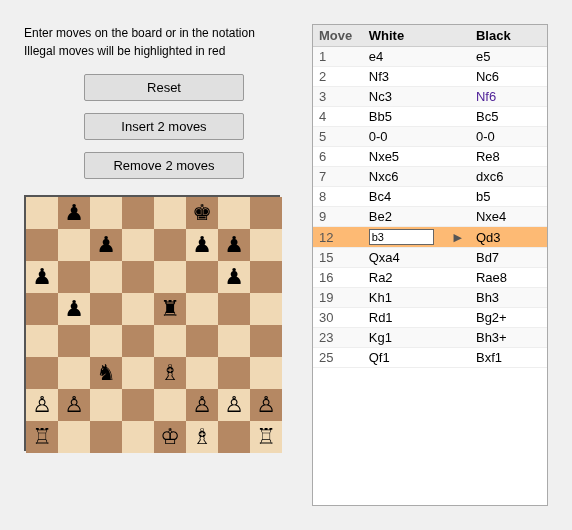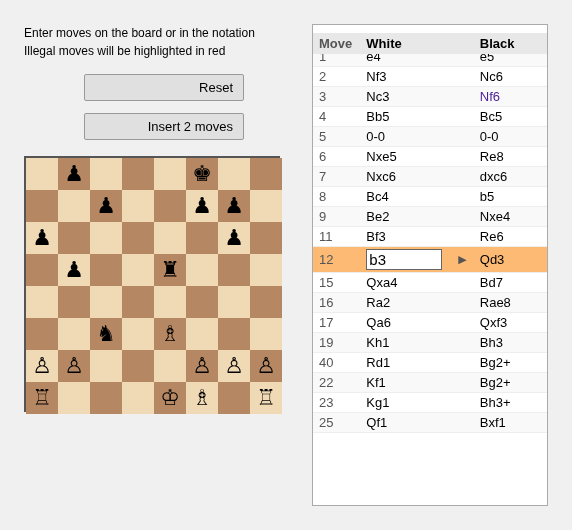--- a/index.html
+++ b/index.html
@@ -36,21 +36,21 @@
     .btn {
       display: block;
       width: 160px;
       margin: 4px auto;
       padding: 5px 10px;
       background: #e0e0e0;
       border: 1px solid #999;
       border-radius: 2px;
       cursor: pointer;
       font-size: 13px;
-      text-align: right;
+      text-align: center;
     }
     .board-container {
       margin-top: 8px;
       flex: 1;
     }
     .chess-board {
       width: 256px;
       height: 256px;
       display: grid;
       grid-template-columns: repeat(8, 32px);
@@ -88,61 +88,62 @@
       border-collapse: collapse;
       font-size: 13px;
     }
     .move-table thead th {
       background: #e8e8e8;
       border-bottom: 1px solid #ccc;
       padding: 3px 6px;
       font-weight: bold;
       text-align: left;
       position: sticky;
-      top: 8px;
+      top: 0;
       z-index: 1;
     }
     .move-table tbody tr td {
       padding: 2px 6px;
       border-bottom: 1px solid #eee;
       white-space: nowrap;
     }
     .move-table tbody tr:nth-child(odd) { background: #f9f9f9; }
     .move-table tbody tr:nth-child(even) { background: #fff; }
     .move-table tbody tr.highlighted { background: #fdba74; }
     .move-num { color: #555; width: 28px; }
     .white-move { color: #000; width: 70px; }
     .black-move { color: #000; width: 70px; }
     .red-move { color: #4c1d95; }
     .move-input {
       border: 1px solid #666;
       background: #fff;
-      font-size: 15px;
+      font-size: 11px;
       padding: 1px 2px;
-      width: 76px;
+      width: 65px;
     }
     .arrow-indicator {
       color: #555;
       font-size: 11px;
       width: 12px;
       padding: 0 2px;
     }
   </style>
 </head>
 <body>
 
 <div class="main-container">
 
   <div class="left-panel">
     <div class="instructions">
       <p>Enter moves on the board or in the notation</p>
       <p>Illegal moves will be highlighted in red</p>
     </div>
     <button class="btn">Reset</button>
     <button class="btn">Insert 2 moves</button>
+    <button class="btn">Remove 2 moves</button>
     <div class="board-container">
       <div class="chess-board" id="chess-board">
           <div class="square light"></div>
           <div class="square dark">
             <span class="piece">♟</span>
           </div>
           <div class="square light"></div>
           <div class="square dark"></div>
           <div class="square light"></div>
           <div class="square dark">
@@ -305,65 +306,47 @@
               <td class="white-move">Bc4</td>
               <td class="arrow-indicator"></td>
               <td class="black-move">b5</td>
             </tr>
             <tr>
               <td class="move-num">9</td>
               <td class="white-move">Be2</td>
               <td class="arrow-indicator"></td>
               <td class="black-move">Nxe4</td>
             </tr>
-            <tr>
-              <td class="move-num">11</td>
-              <td class="white-move">Bf3</td>
-              <td class="arrow-indicator"></td>
-              <td class="black-move">Re6</td>
-            </tr>
             <tr class="highlighted">
               <td class="move-num">12</td>
               <td class="white-move"><input type="text" class="move-input" value="b3" style=""></td>
               <td class="arrow-indicator">▶</td>
               <td class="black-move">Qd3</td>
             </tr>
             <tr>
               <td class="move-num">15</td>
               <td class="white-move">Qxa4</td>
               <td class="arrow-indicator"></td>
               <td class="black-move">Bd7</td>
             </tr>
             <tr>
               <td class="move-num">16</td>
               <td class="white-move">Ra2</td>
               <td class="arrow-indicator"></td>
               <td class="black-move">Rae8</td>
             </tr>
             <tr>
-              <td class="move-num">17</td>
-              <td class="white-move">Qa6</td>
-              <td class="arrow-indicator"></td>
-              <td class="black-move">Qxf3</td>
-            </tr>
-            <tr>
               <td class="move-num">19</td>
               <td class="white-move">Kh1</td>
               <td class="arrow-indicator"></td>
               <td class="black-move">Bh3</td>
             </tr>
             <tr>
-              <td class="move-num">40</td>
+              <td class="move-num">30</td>
               <td class="white-move">Rd1</td>
-              <td class="arrow-indicator"></td>
-              <td class="black-move">Bg2+</td>
-            </tr>
-            <tr>
-              <td class="move-num">22</td>
-              <td class="white-move">Kf1</td>
               <td class="arrow-indicator"></td>
               <td class="black-move">Bg2+</td>
             </tr>
             <tr>
               <td class="move-num">23</td>
               <td class="white-move">Kg1</td>
               <td class="arrow-indicator"></td>
               <td class="black-move">Bh3+</td>
             </tr>
             <tr>

